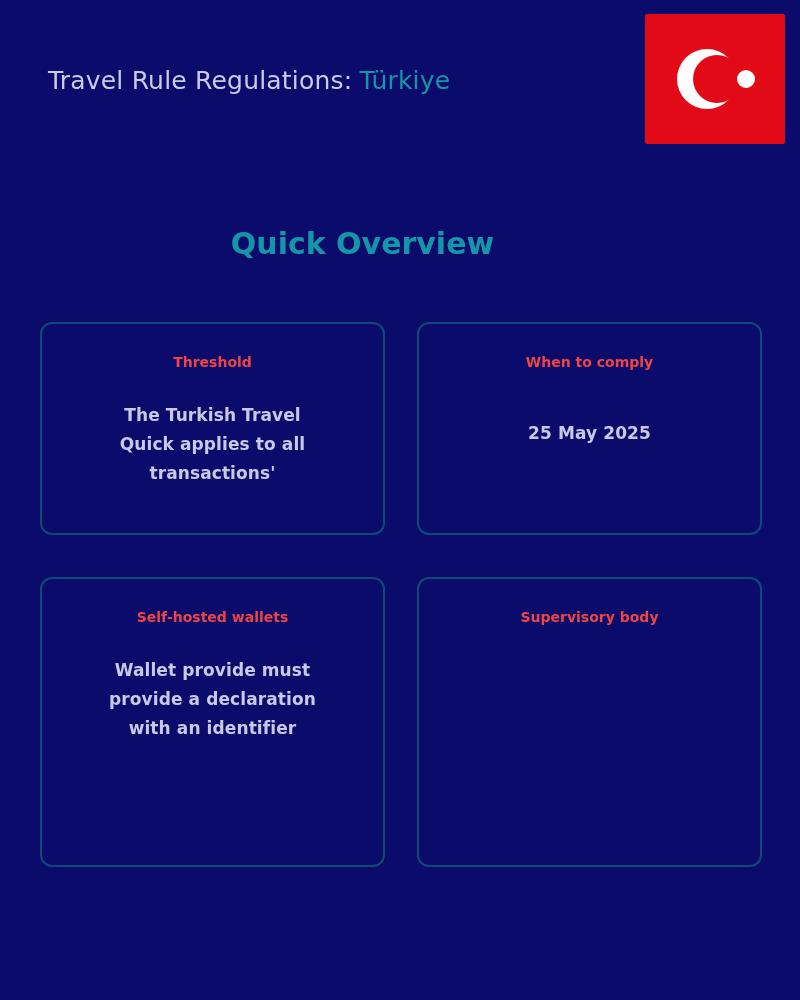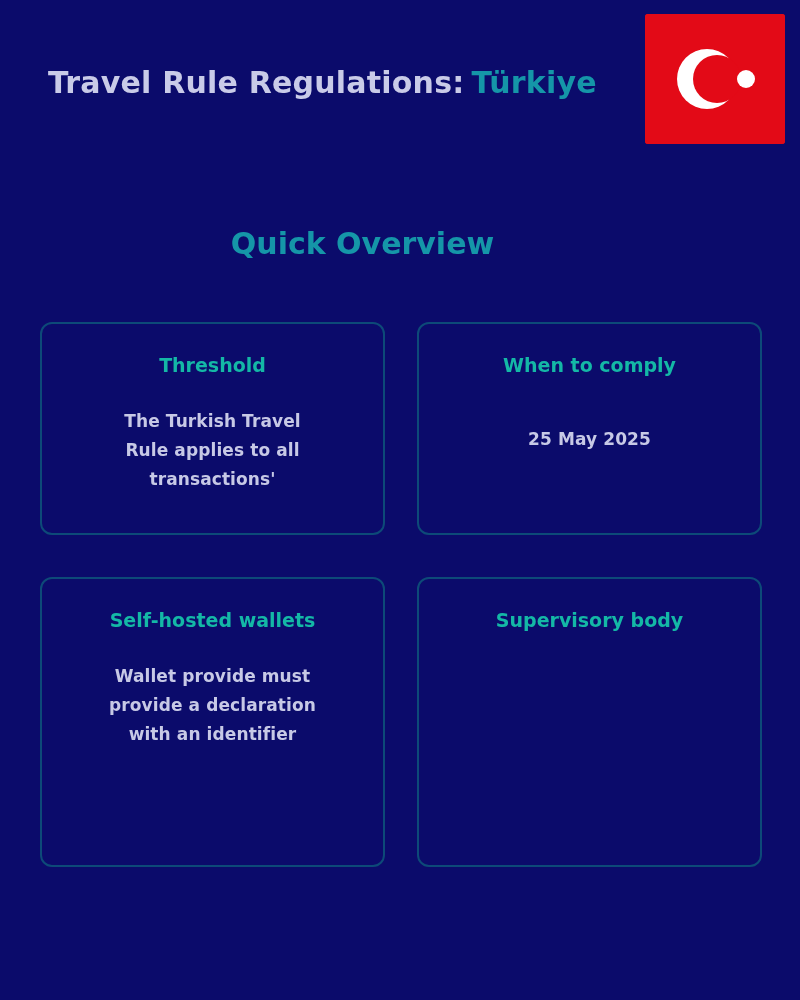--- a/index.html
+++ b/index.html
@@ -24,22 +24,22 @@
     top: 0;
     left: 0;
     width: 800px;
     height: 160px;
   }
 
   .title {
     position: absolute;
     left: 48px;
     top: 68px;
-    font-size: 30px;
-    font-weight: bold;
+    font-size: 25px;
+    font-weight: normal;
     letter-spacing: 0.2px;
     white-space: nowrap;
     line-height: 1;
   }
 
   .title-main {
     color: #c9cbe8;
   }
 
   .title-country {
@@ -96,23 +96,23 @@
     border-radius: 12px;
     background: transparent;
     padding: 30px 26px 22px 26px;
     text-align: center;
     display: flex;
     flex-direction: column;
     align-items: center;
   }
 
   .card-title {
-    font-size: 19px;
+    font-size: 14px;
     font-weight: bold;
-    color: #14b8a6;
+    color: #ef4444;
     line-height: 1.2;
     margin-bottom: 30px;
   }
 
   .card-body {
     font-size: 17px;
     font-weight: bold;
     color: #c7c9e6;
     line-height: 1.72;
     letter-spacing: 0.1px;
@@ -143,21 +143,21 @@
   </div>
 
 </div>
 
 <div class="section-heading">Quick Overview</div>
 
 <div class="grid">
 
   <div class="card card-threshold">
     <div class="card-title">Threshold</div>
-    <div class="card-body">The Turkish Travel Rule applies to all transactions'</div>
+    <div class="card-body">The Turkish Travel Quick applies to all transactions'</div>
   </div>
 
   <div class="card card-when">
     <div class="card-title">When to comply</div>
     <div class="card-body">25 May 2025</div>
   </div>
 
   <div class="card card-selfhosted">
     <div class="card-title">Self-hosted wallets</div>
     <div class="card-body">Wallet provide must provide a declaration with an identifier</div>

